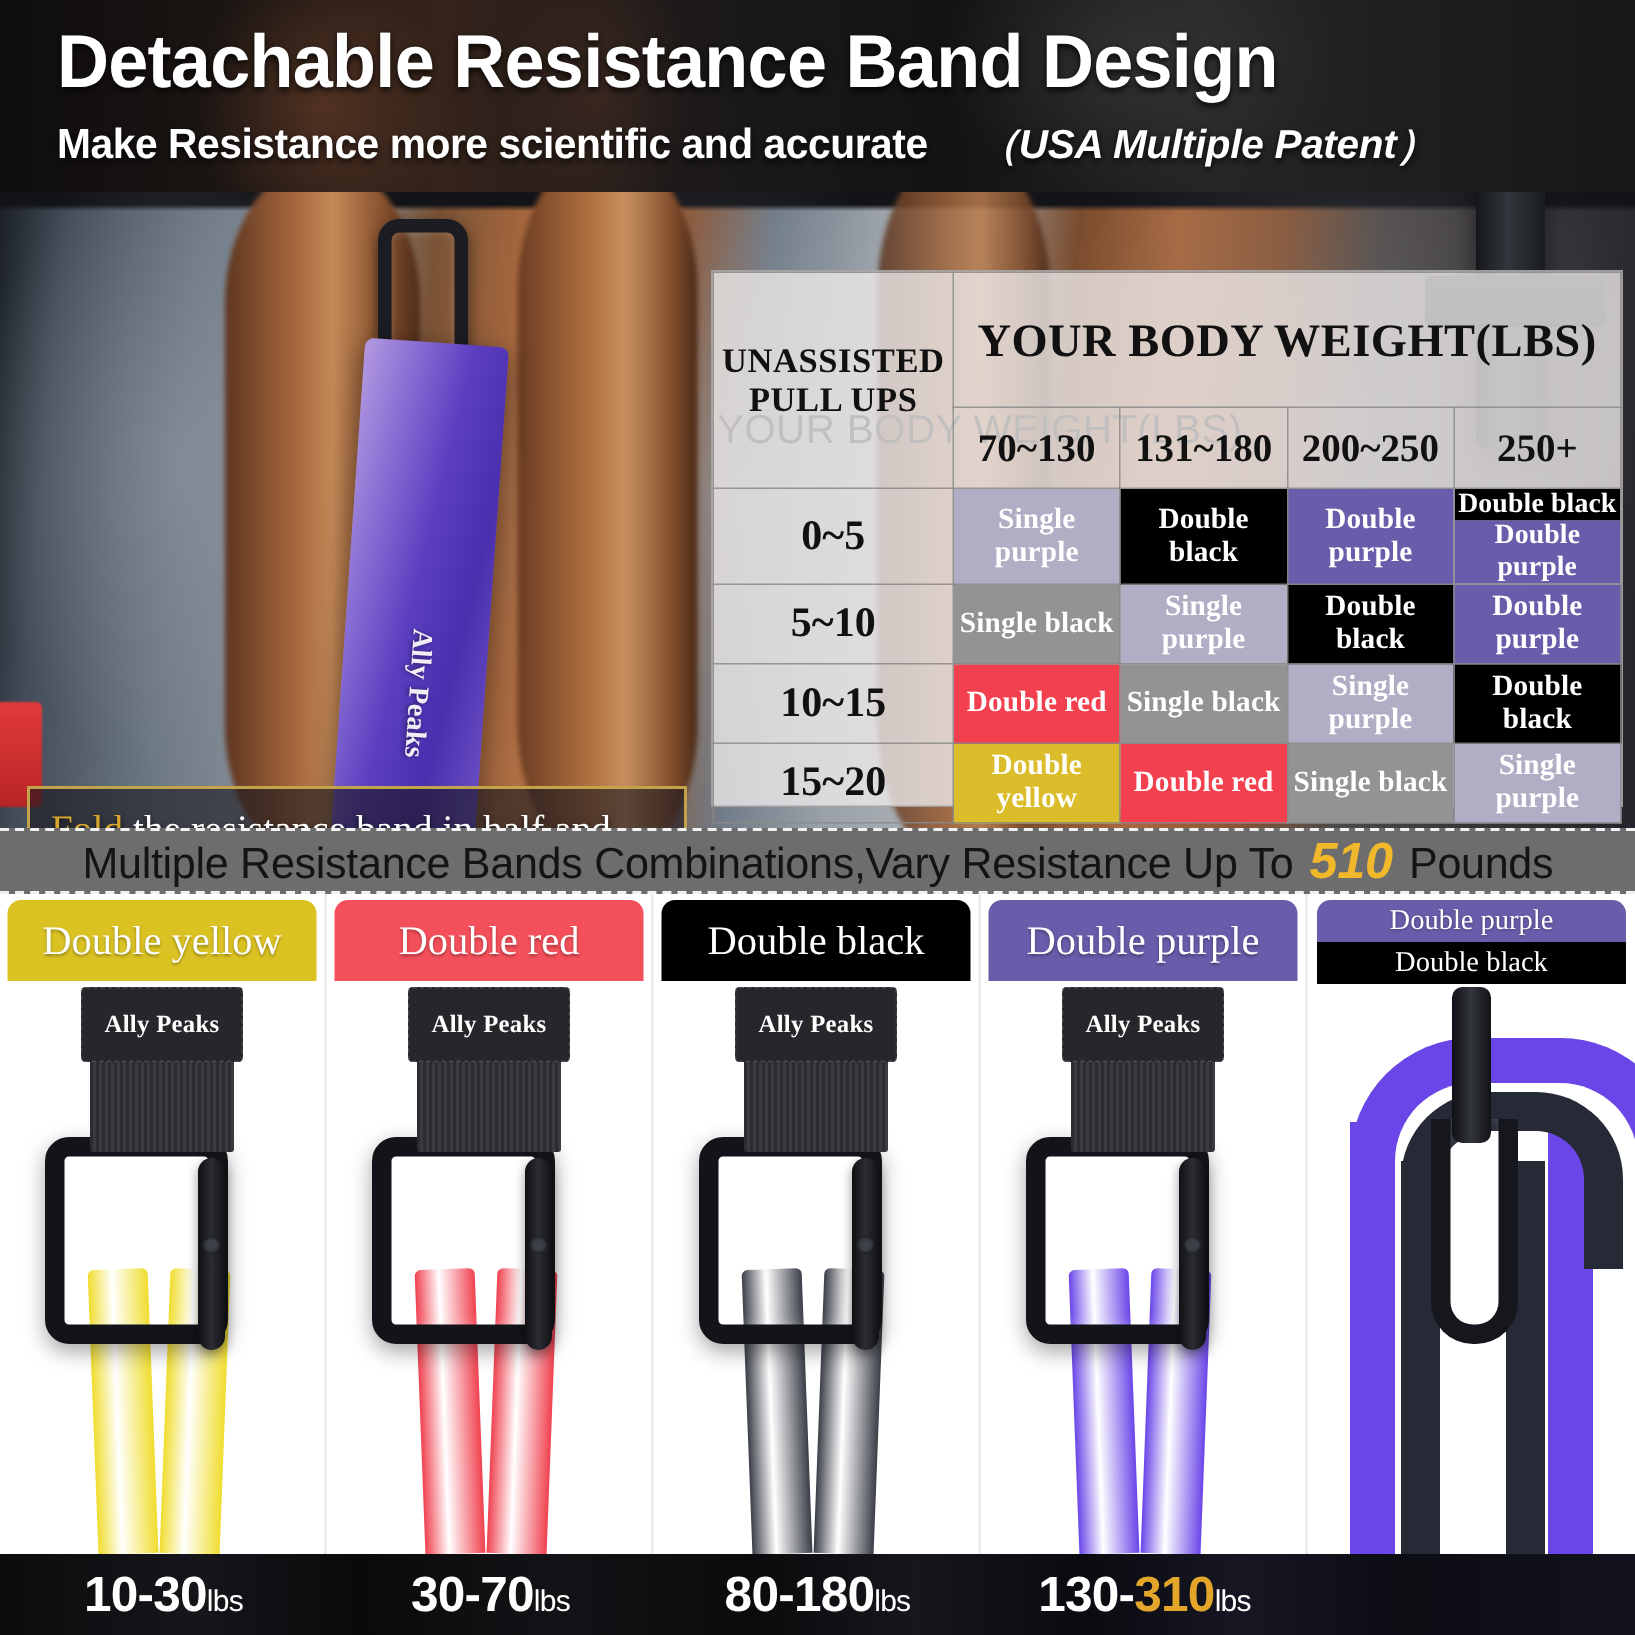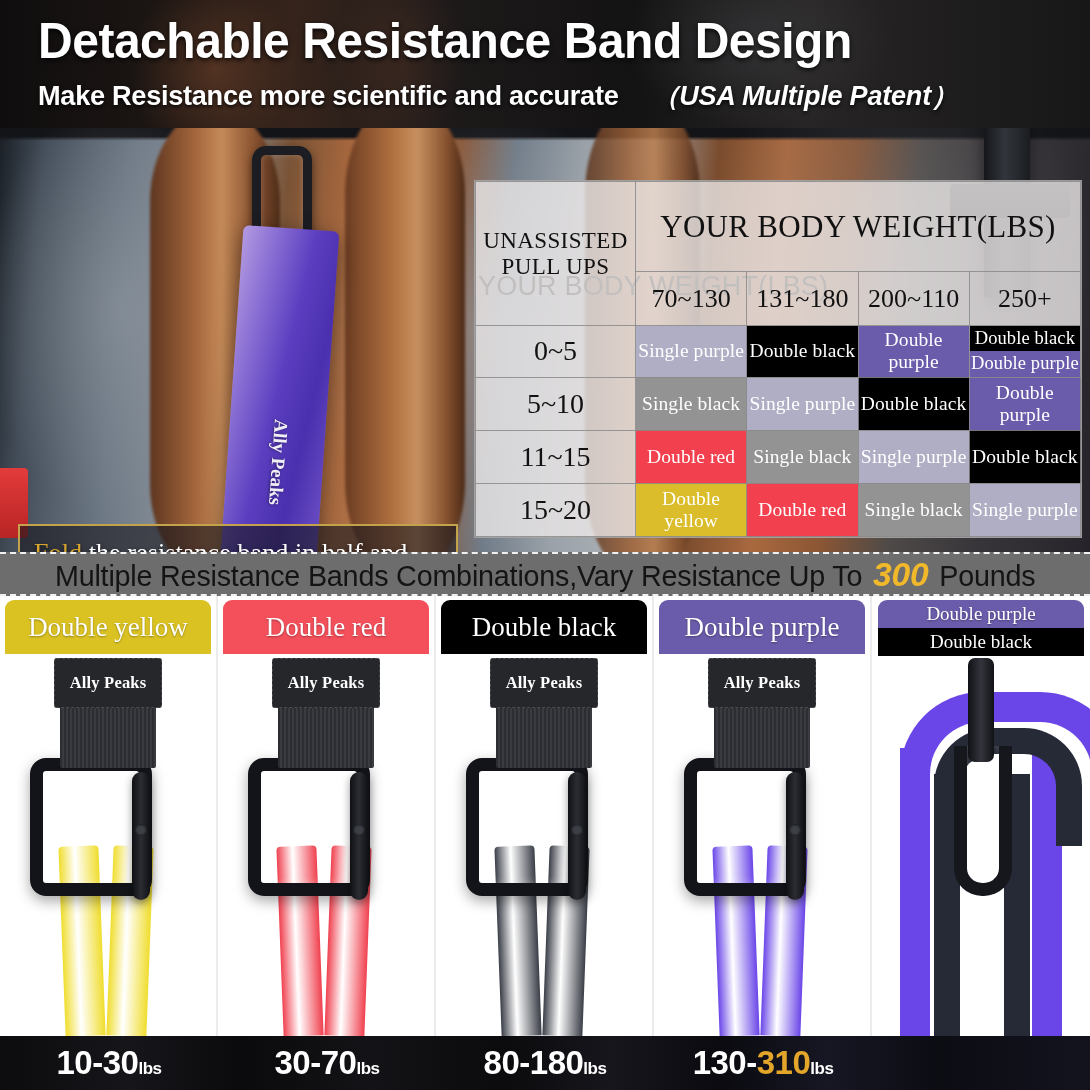--- a/index.html
+++ b/index.html
@@ -121,21 +121,21 @@
     text-shadow: 0 2px 4px rgba(0,0,0,.8);
   }
   .callout .kw { color: #d8a62e; }
 
   
   .tblwrap {
     position: absolute; left: 474px; top: 180px; width: 608px; height: 358px;
     background: rgba(236,233,233,.80);
     border: 1px solid rgba(120,120,120,.55);
   }
-  table.bw { width: 100%; height: 100%; border-collapse: collapse; table-layout: fixed; }
+  table.bw { width: 100%; height: 100%; border-collapse: collapse; table-layout: fixed; font-weight: bold; }
   table.bw td {
     border: 1px solid rgba(138,138,138,.85);
     text-align: center; vertical-align: middle;
     font-family: "Liberation Serif", serif;
   }
   .c-corner { width: 160px; font-size: 23px; color:#111; line-height:1.12; letter-spacing:.4px; }
   .c-bigheader { font-size: 31px; color:#111; letter-spacing:.3px; }
   .c-range { font-size: 26px; color:#111; font-family:"Liberation Sans",sans-serif; }
   .c-rowlbl { font-size: 28px; color:#111; font-family:"Liberation Sans",sans-serif; }
   .cell { font-size: 19.5px; color:#fff; letter-spacing:.1px; padding: 2px; }
@@ -269,21 +269,21 @@
     background: linear-gradient(90deg,
       #0c0c0e 0%, #17171c 12%, #0a0a0c 22%, #141418 34%, #0b0b0d 46%,
       #17171e 56%, #0a0a10 66%, #181826 76%, #0c0c14 86%, #141420 100%);
     opacity: .9;
   }
   .wcell {
     position: relative; width: 218px; text-align:center;
     color:#fff; font-size: 33px; font-weight: 800; letter-spacing:-0.5px;
     white-space: nowrap;
   }
-  .wcell .u { font-size: 17px; font-weight: 700; }
+  .wcell .u { font-size: 20px; font-weight: 400; }
   .wcell .hl { color: #e3a52a; }
 </style>
 <style>.loop-purple::before{border-color:#6a46e8 !important;border-bottom:none !important;}.loop-black::before{border-color:#262a36 !important;border-bottom:none !important;}</style></head>
 <body>
 
 <div class="header">
   <div class="h-title">Detachable Resistance Band Design</div>
   <div class="h-sub-wrap">
     <span class="h-sub">Make Resistance more scientific and accurate</span>
     <span class="h-patent">（USA Multiple Patent）</span>
@@ -314,61 +314,61 @@
 <div class="tblwrap">
   <table class="bw">
     <tbody id="tbl-body">
         <tr style="height: 90px;">
           <td class="c-corner" rowspan="2">UNASSISTED<br>PULL UPS</td>
           <td class="c-bigheader" colspan="4">YOUR BODY WEIGHT(LBS)</td>
         </tr>
         <tr style="height: 54px;">
           <td class="c-range">70~130</td>
           <td class="c-range">131~180</td>
-          <td class="c-range">200~110</td>
+          <td class="c-range">200~250</td>
           <td class="c-range">250+</td>
         </tr>
         <tr style="height: 51px;">
           <td class="c-rowlbl">0~5</td>
           <td class="cell" style="background: rgb(176, 174, 196);">Single purple</td>
           <td class="cell" style="background: rgb(0, 0, 0);">Double black</td>
           <td class="cell" style="background: rgb(106, 92, 170);">Double purple</td>
           <td class="cell split">
             <div style="background: rgb(0, 0, 0);">Double black</div>
             <div style="background: rgb(106, 92, 170);">Double purple</div>
           </td>
         </tr>
         <tr style="height: 53px;">
           <td class="c-rowlbl">5~10</td>
           <td class="cell" style="background: rgb(147, 147, 147);">Single black</td>
           <td class="cell" style="background: rgb(176, 174, 196);">Single purple</td>
           <td class="cell" style="background: rgb(0, 0, 0);">Double black</td>
           <td class="cell" style="background: rgb(106, 92, 170);">Double purple</td>
         </tr>
         <tr style="height: 53px;">
-          <td class="c-rowlbl">11~15</td>
+          <td class="c-rowlbl">10~15</td>
           <td class="cell" style="background: rgb(242, 64, 78);">Double red</td>
           <td class="cell" style="background: rgb(147, 147, 147);">Single black</td>
           <td class="cell" style="background: rgb(176, 174, 196);">Single purple</td>
           <td class="cell" style="background: rgb(0, 0, 0);">Double black</td>
         </tr>
         <tr style="height: 53px;">
           <td class="c-rowlbl">15~20</td>
           <td class="cell" style="background: rgb(219, 188, 42);">Double yellow</td>
           <td class="cell" style="background: rgb(242, 64, 78);">Double red</td>
           <td class="cell" style="background: rgb(147, 147, 147);">Single black</td>
           <td class="cell" style="background: rgb(176, 174, 196);">Single purple</td>
         </tr>
       </tbody>
   </table>
 </div>
 
 <div class="banner">
   <div class="banner-txt">
-    <span>Multiple Resistance Bands Combinations,Vary Resistance Up To </span><b>300</b><span> Pounds</span>
+    <span>Multiple Resistance Bands Combinations,Vary Resistance Up To </span><b>510</b><span> Pounds</span>
   </div>
 </div>
 
 <div class="panels" id="panels">
     <div class="panel">
       <div class="plabel" style="background:#dbc223">Double yellow</div>
       <div class="strap-tag">
         <span>Ally Peaks</span>
       </div>
       <div class="webbing"></div>

